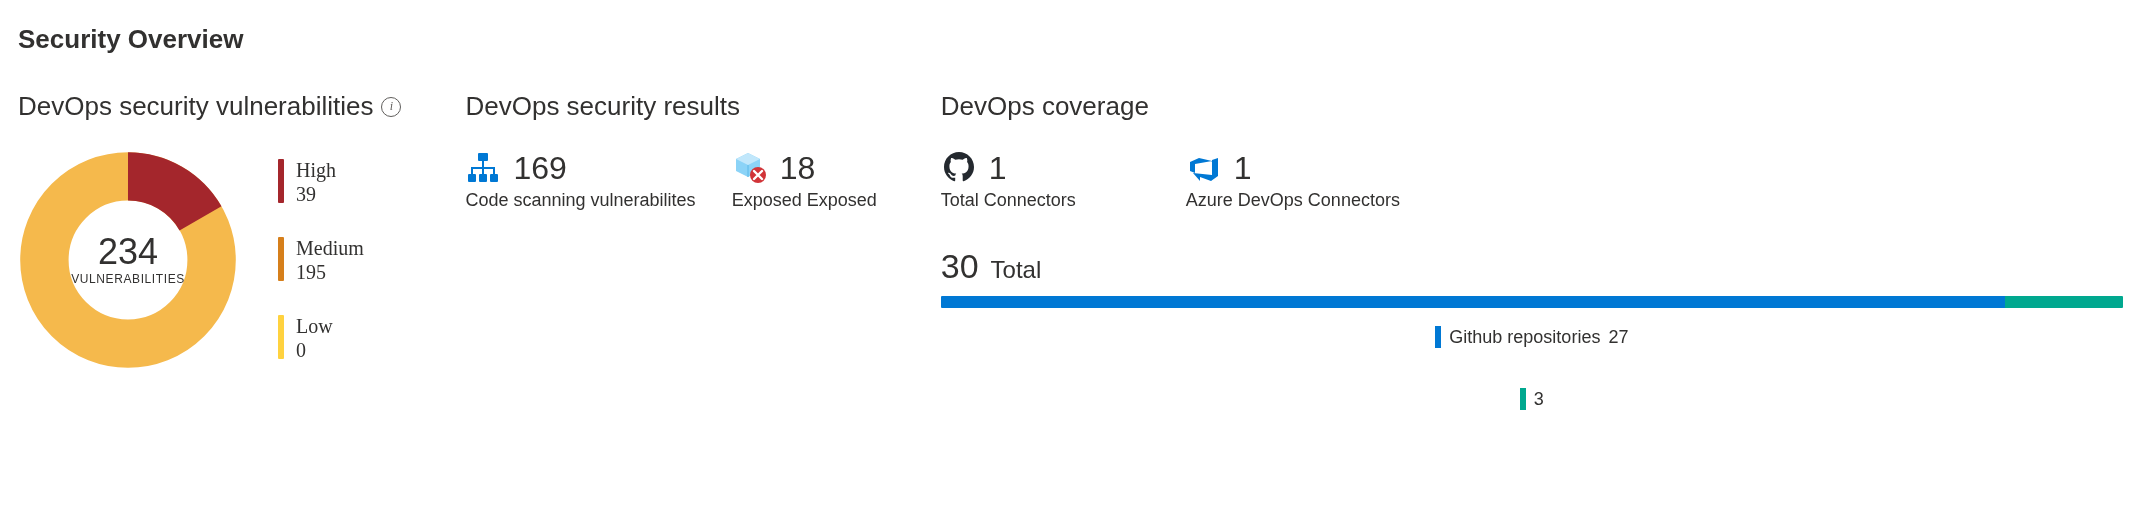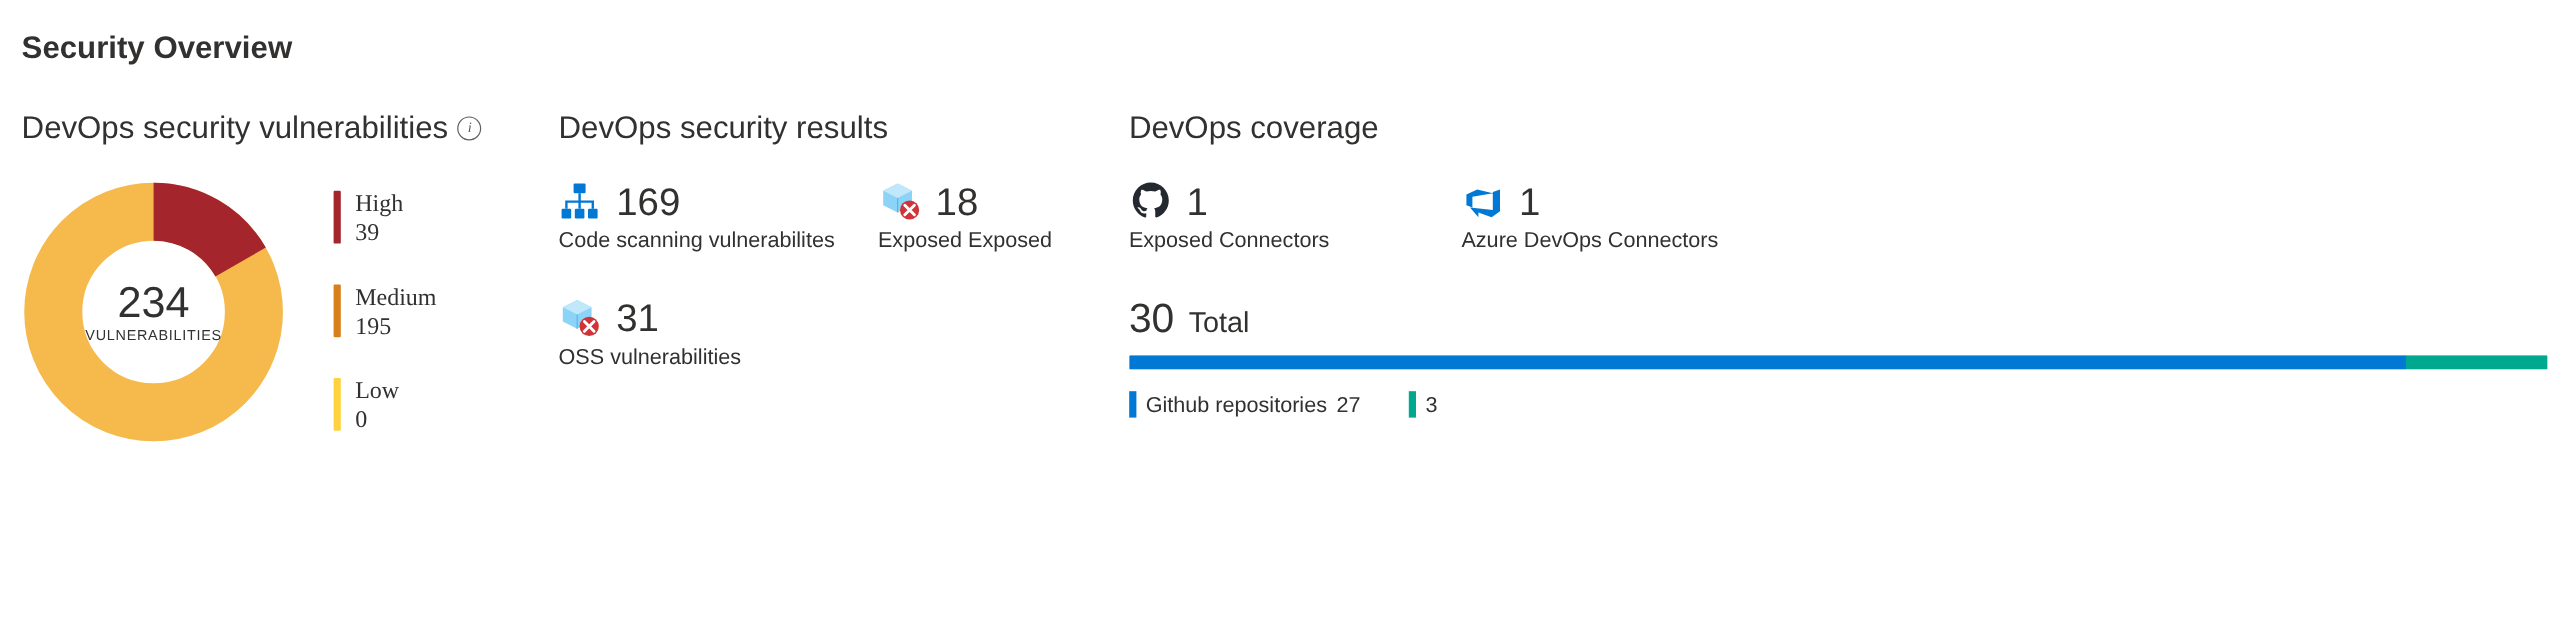--- a/index.html
+++ b/index.html
@@ -27,21 +27,21 @@
   .metric-num{font-size:32px;font-weight:400;color:#323130;line-height:1;}
   .metric-label{font-size:18px;color:#323130;}
   
   .coverage{min-width:700px;flex:1;}
   .cov-top{display:flex;gap:110px;margin-bottom:36px;}
   .cov-total-line{display:flex;align-items:baseline;gap:12px;margin-bottom:10px;}
   .cov-total-num{font-size:34px;font-weight:400;color:#323130;}
   .cov-total-text{font-size:24px;color:#323130;}
   .cov-bar{height:12px;width:100%;display:flex;border-radius:1px;overflow:hidden;margin-bottom:18px;}
   .cov-bar .seg{height:100%;}
-  .cov-legend{display:flex;gap:40px;align-items:center;}
+  .cov-legend{display:flex;gap:40px;align-items:center;flex-direction:column;}
   .cov-legend-item{display:flex;align-items:center;gap:8px;font-size:18px;color:#323130;}
   .cov-legend-tick{width:6px;height:22px;}
   .cov-legend-num{font-weight:400;}
   .info-icon{width:18px;height:18px;border:1.5px solid #605e5c;border-radius:50%;display:inline-flex;align-items:center;justify-content:center;font-size:12px;font-style:italic;font-family:Georgia,serif;color:#605e5c;cursor:pointer;}
 </style>
 </head>
 <body>
 
 <div class="page">
   <h1 class="page-title">Security Overview</h1>
@@ -122,54 +122,39 @@
                   <path d="M16 15 L16 27" stroke="#5ab8e8" stroke-width="1"></path>
                   <circle cx="26" cy="25" r="8" fill="#d13438"></circle>
                   <path d="M22 21 L30 29 M30 21 L22 29" stroke="#fff" stroke-width="2.4" stroke-linecap="round"></path>
                 </svg>
             </span>
             <span class="metric-num">18</span>
           </div>
           <div class="metric-label">Exposed Exposed</div>
         </div>
 
-        <div class="metric">
-          <div class="metric-top">
-            <span class="metric-icon">
-              <svg viewBox="0 0 36 36">
-                  <path d="M16 3 L28 9 L28 21 L16 27 L4 21 L4 9 Z" fill="#8bd3f7"></path>
-                  <path d="M16 3 L28 9 L16 15 L4 9 Z" fill="#c1e7fb"></path>
-                  <path d="M16 15 L16 27" stroke="#5ab8e8" stroke-width="1"></path>
-                  <circle cx="26" cy="25" r="8" fill="#d13438"></circle>
-                  <path d="M22 21 L30 29 M30 21 L22 29" stroke="#fff" stroke-width="2.4" stroke-linecap="round"></path>
-                </svg>
-            </span>
-            <span class="metric-num">31</span>
-          </div>
-          <div class="metric-label">OSS vulnerabilities</div>
-        </div>
 
 
       </div>
     </div>
 
     <div class="coverage">
       <h2 class="card-title">DevOps coverage</h2>
 
       <div class="cov-top">
         <div class="metric">
           <div class="metric-top">
             <span class="metric-icon">
               <svg viewBox="0 0 36 36">
                   <path fill="#24292f" d="M18 2C9.7 2 3 8.7 3 17c0 6.6 4.3 12.2 10.2 14.2.75.14 1-.33 1-.72v-2.8c-4.2.9-5-1.8-5-1.8-.68-1.7-1.66-2.2-1.66-2.2-1.36-.93.1-.91.1-.91 1.5.1 2.3 1.55 2.3 1.55 1.34 2.3 3.5 1.63 4.36 1.25.13-.97.52-1.63.95-2-3.34-.38-6.85-1.67-6.85-7.43 0-1.64.58-2.98 1.55-4.03-.16-.38-.67-1.9.14-3.97 0 0 1.26-.4 4.13 1.54a14.3 14.3 0 0 1 7.52 0c2.87-1.94 4.13-1.54 4.13-1.54.81 2.07.3 3.59.15 3.97.96 1.05 1.54 2.39 1.54 4.03 0 5.78-3.52 7.04-6.87 7.41.54.47 1.02 1.38 1.02 2.78v4.12c0 .4.26.87 1.02.72C28.7 29.2 33 23.6 33 17 33 8.7 26.3 2 18 2z"></path>
                 </svg>
             </span>
             <span class="metric-num">1</span>
           </div>
-          <div class="metric-label">Exposed Connectors</div>
+          <div class="metric-label">Total Connectors</div>
         </div>
 
         <div class="metric">
           <div class="metric-top">
             <span class="metric-icon">
               <svg viewBox="0 0 36 36">
                   <path fill="#0078d4" d="M32 8v18l-7 5-11-4v4L7 23l19 2V10zM26 11 13 8 4 12v9l5 2V14l17-3z"></path>
                 </svg>
             </span>
             <span class="metric-num">1</span>

